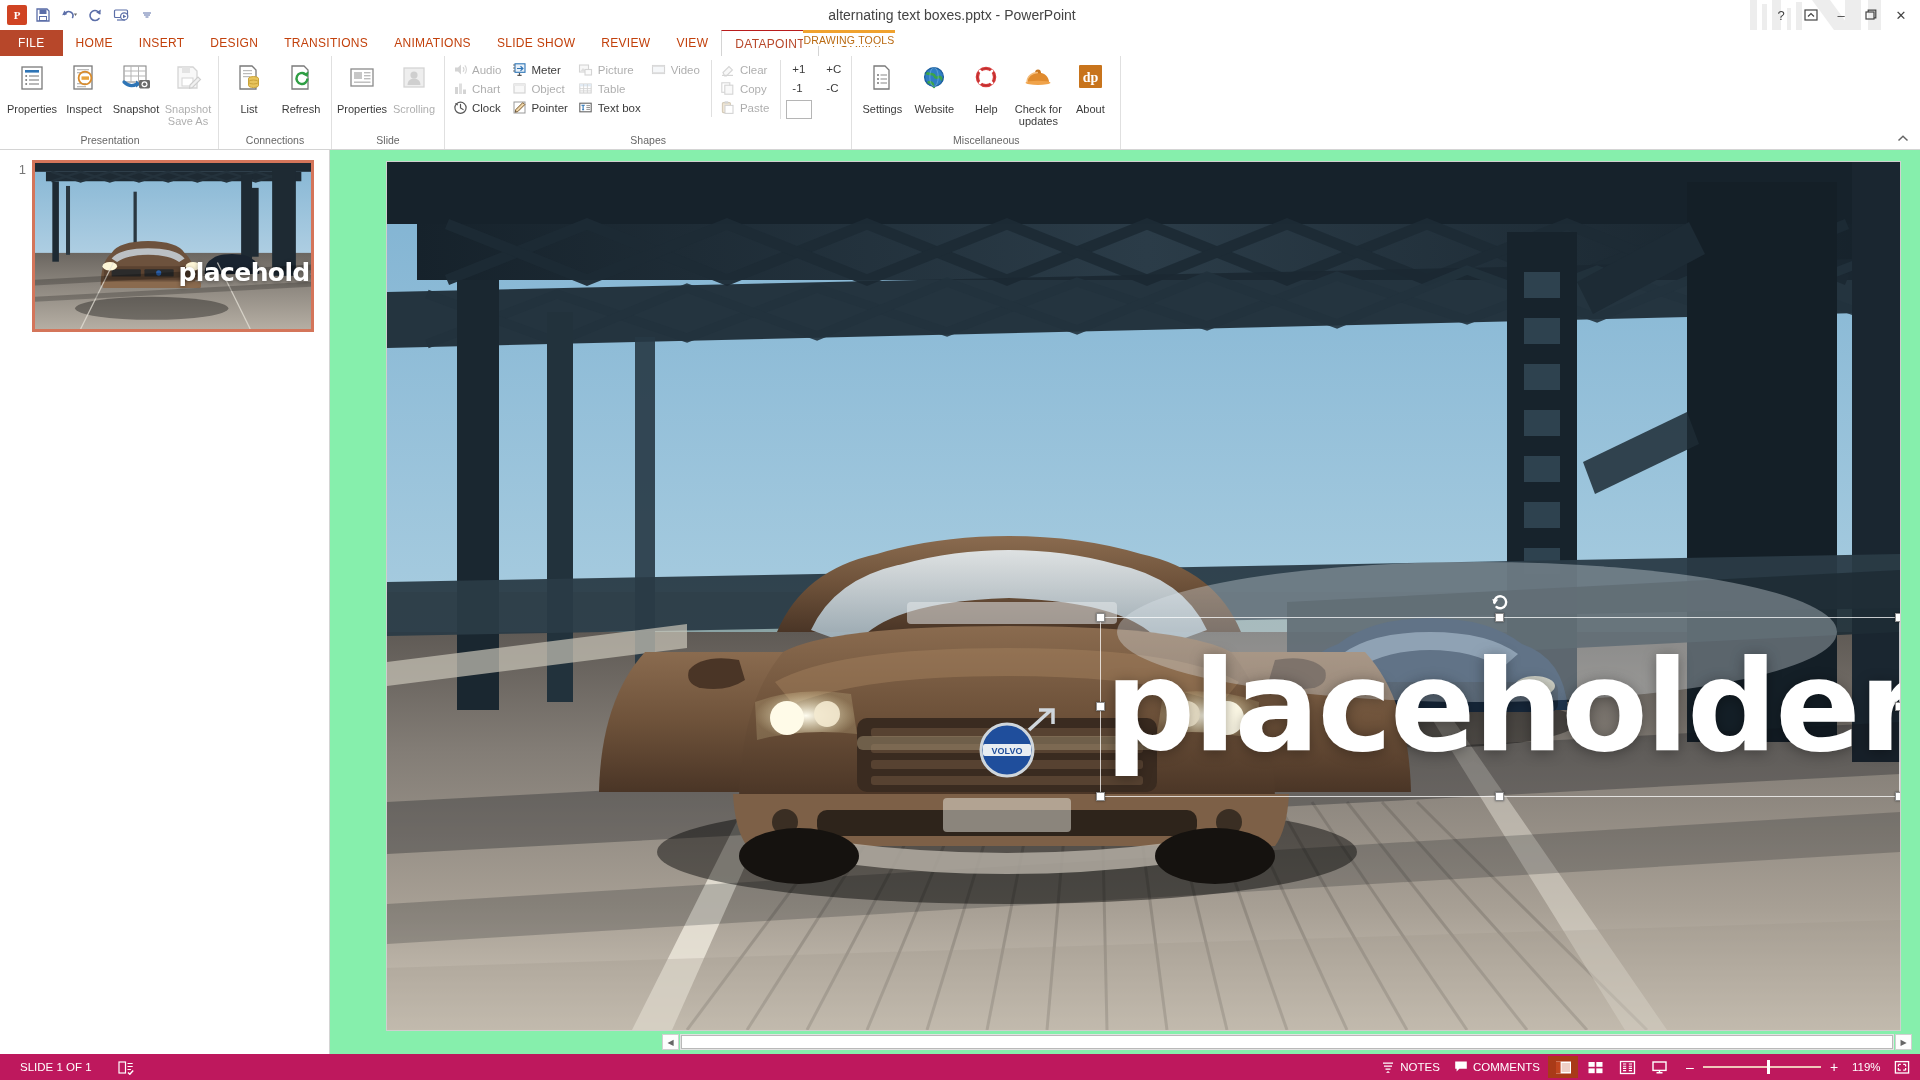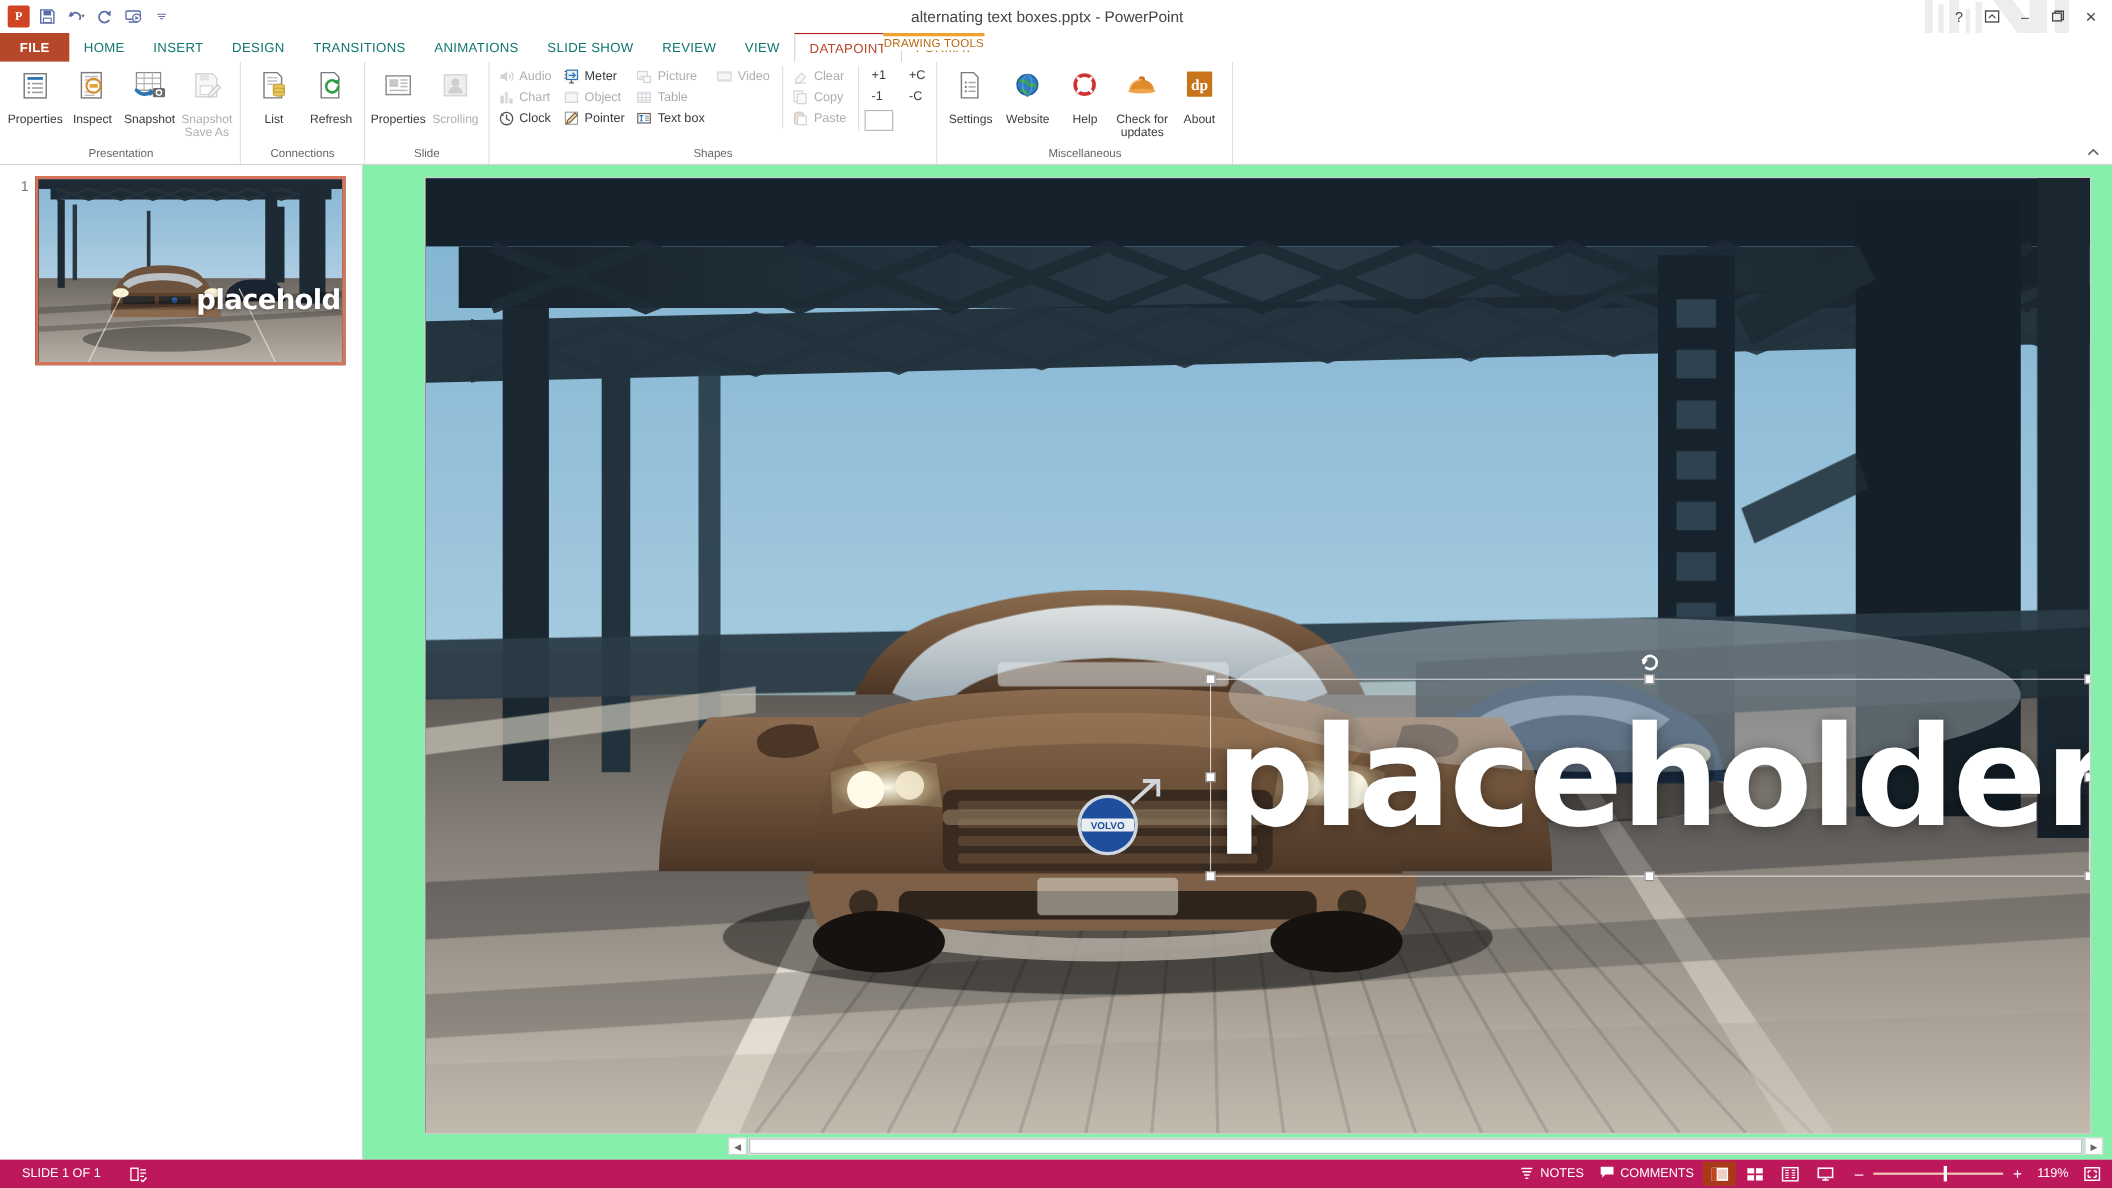--- a/index.html
+++ b/index.html
@@ -49,25 +49,25 @@
     text-align: center; line-height: 14px; letter-spacing: .2px;
     border-top: 3px solid #f0a22e; z-index: 4;
   }
 
   
   .tabrow {
     height: 26px; background: #ffffff; display: flex; align-items: stretch;
     flex: 0 0 26px; position: relative; z-index: 3;
   }
   .tab {
-    padding: 0 13px; font-size: 12px; color: #0f766e; line-height: 26px;
+    padding: 0 13px; font-size: 12px; color: #c2410c; line-height: 26px;
     cursor: pointer; letter-spacing: .3px; white-space: nowrap;
   }
   .tab.file {
-    background: #b7472a; color: #fff; padding: 0 18px; font-weight: bold;
+    background: #b7472a; color: #fff; padding: 0 18px; font-weight: normal;
   }
   .tab.active-dp {
     color: #b7472a; background: #fff;
     border-left: 1px solid #d4d4d4; border-right: 1px solid #d4d4d4;
     border-top: 1px solid #b91c1c;
   }
   .tab.ctx-format { color: #b96a12; background: #fff; }
 
   
   .ribbon {

